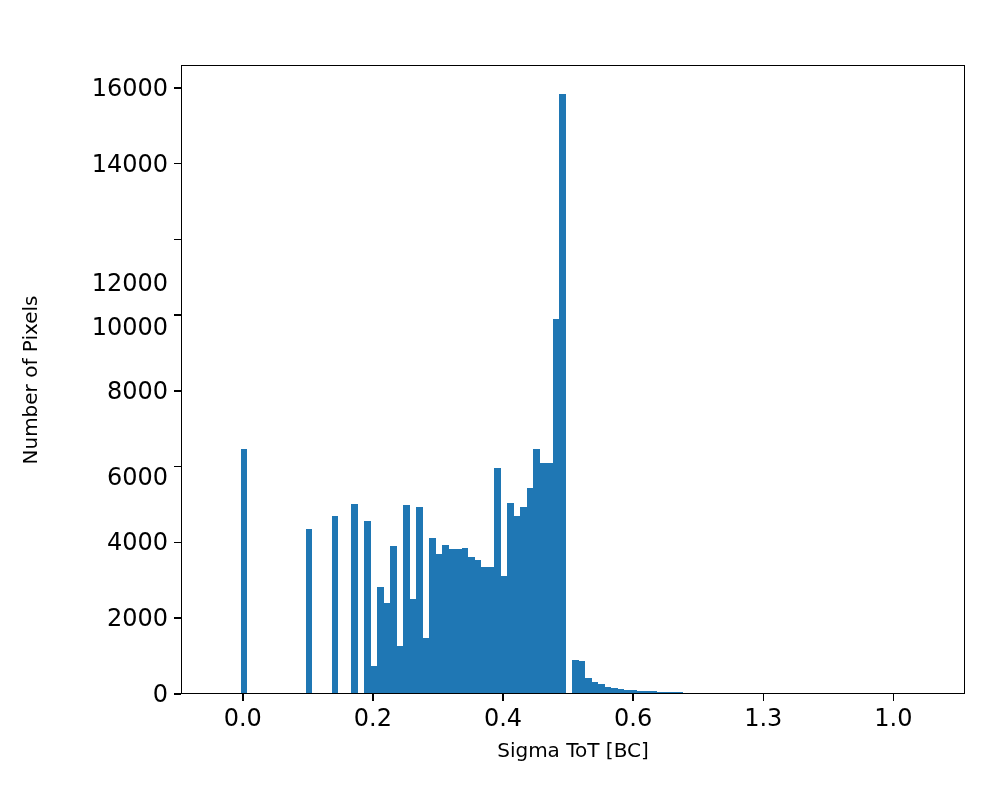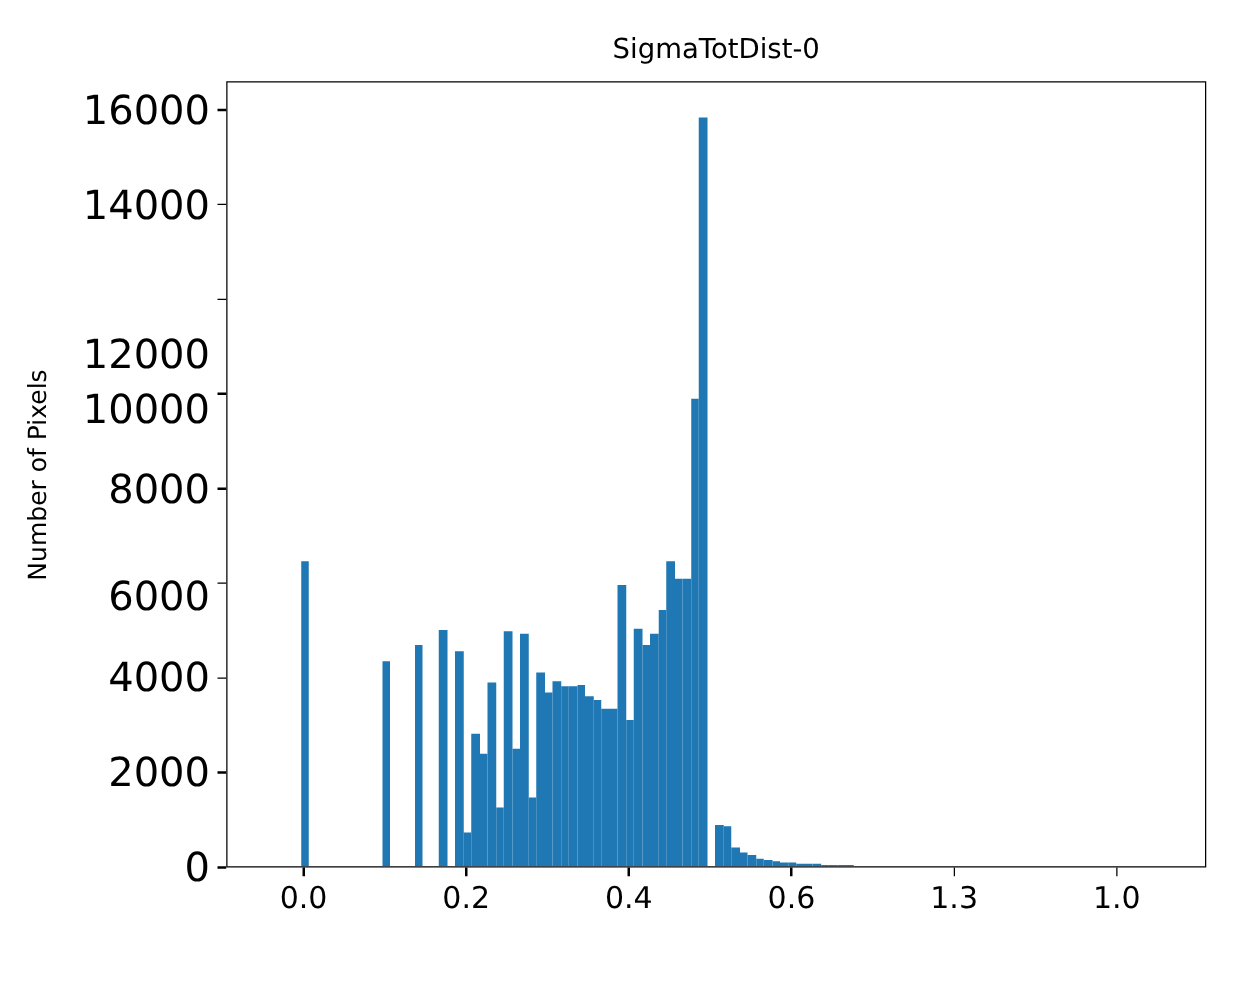--- a/index.html
+++ b/index.html
@@ -59,21 +59,21 @@
     position: absolute;
     width: 7px;
     height: 1.6px;
     background: #000000;
     left: 174px;
   }
   .ytick-label {
     position: absolute;
     right: 0;
     text-align: center;
-    font-size: 32px;
+    font-size: 24px;
     color: #000000;
     white-space: nowrap;
     transform: translateY(-50%);
   }
   #ytick-labels {
     position: absolute;
     left: 0;
     top: 0;
     width: 168px;
     height: 800px;
@@ -120,21 +120,20 @@
   #ylabel span {
     transform: rotate(-90deg);
     display: inline-block;
   }
 </style>
 </head>
 <body>
 
 <div id="figure">
 
-  <div id="chart-title">SigmaTotDist-0</div>
 
   <div id="ytick-labels">
       <div class="ytick-label" style="top: 694px;">0</div>
       <div class="ytick-label" style="top: 618.217px;">2000</div>
       <div class="ytick-label" style="top: 542.434px;">4000</div>
       <div class="ytick-label" style="top: 477px;">6000</div>
       <div class="ytick-label" style="top: 390.867px; margin-left: 48px;">8000</div>
       <div class="ytick-label" style="top: 327px;">10000</div>
       <div class="ytick-label" style="top: 239.301px; margin-top: 44px;">12000</div>
       <div class="ytick-label" style="top: 163.518px;">14000</div>
@@ -194,20 +193,21 @@
         <div class="hist-bar" style="left: 474.954px; width: 6.50622px; height: 1.13675px; background: rgb(31, 119, 180);"></div>
         <div class="hist-bar" style="left: 481.461px; width: 6.50622px; height: 1px; background: rgb(31, 119, 180);"></div>
         <div class="hist-bar" style="left: 487.967px; width: 6.50622px; height: 1px; background: rgb(31, 119, 180);"></div>
         <div class="hist-bar" style="left: 494.473px; width: 6.50622px; height: 1px; background: rgb(31, 119, 180);"></div>
       </div>
   </div>
 
   <div id="ylabel">
       <span>Number of Pixels</span>
     </div>
+  <div id="xlabel">Sigma ToT [BC]</div>
 
 <div class="ytick-mark" style="top: 693.2px;"></div>
     <div class="ytick-mark" style="top: 617.417px;"></div>
     <div class="ytick-mark" style="top: 541.634px;"></div>
     <div class="ytick-mark" style="top: 465.851px;"></div>
     <div class="ytick-mark" style="top: 390.067px;"></div>
     <div class="ytick-mark" style="top: 314.284px;"></div>
     <div class="ytick-mark" style="top: 238.501px;"></div>
     <div class="ytick-mark" style="top: 162.718px;"></div>
     <div class="ytick-mark" style="top: 86.9349px;"></div>

